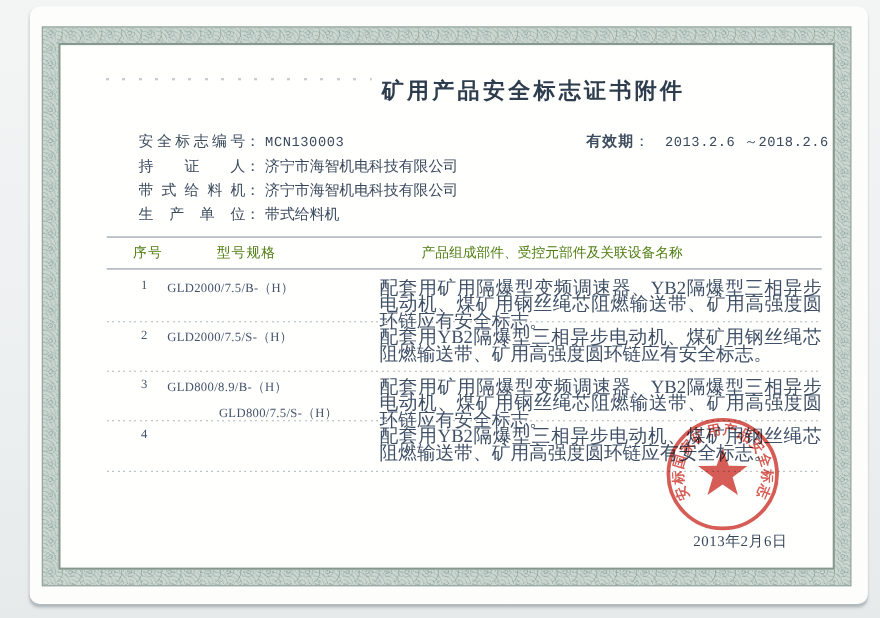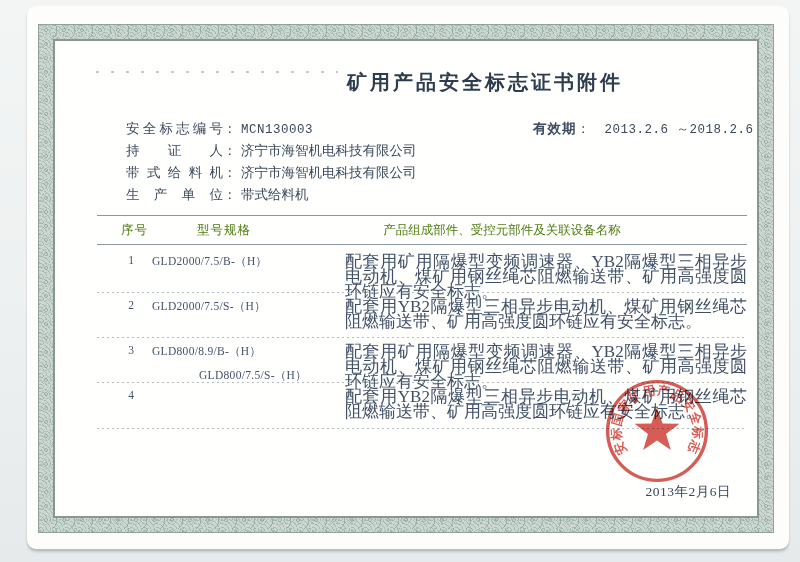--- a/index.html
+++ b/index.html
@@ -62,21 +62,21 @@
   .th{position:absolute;font-size:12.5px;color:#4d7c0f;white-space:nowrap;}
   .cell-no{position:absolute;width:18px;font-size:11.5px;text-align:center;color:#42526a;}
   .cell-model{position:absolute;width:190px;font-size:11.5px;letter-spacing:.3px;color:#42526a;
     font-family:"Liberation Serif","DejaVu Serif",serif;white-space:nowrap;}
   .cell-desc{position:absolute;width:402px;font-size:17px;line-height:15px;color:#3f4f66;text-align:justify;}
 
   .stamp{position:absolute;left:571px;top:366px;width:118px;height:118px;
     opacity:.88;mix-blend-mode:multiply;}
   .issue-date{
     position:absolute;left:588px;top:477px;width:116px;
-    font-size:13.5px;text-align:right;color:#38475a;letter-spacing:.5px;
+    font-size:13.5px;text-align:center;color:#38475a;letter-spacing:.5px;
   }
 </style>
 </head>
 <body>
 
 <div class="scene">
   <div class="paper">
 
     <div class="frame">
       <div class="frame-inner"></div>

